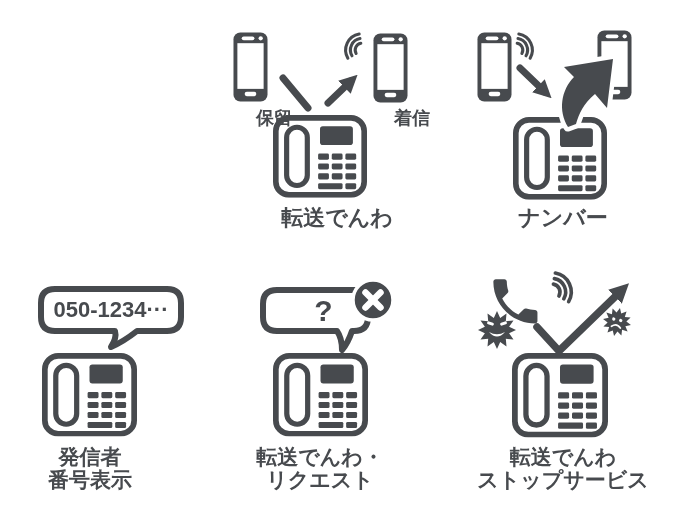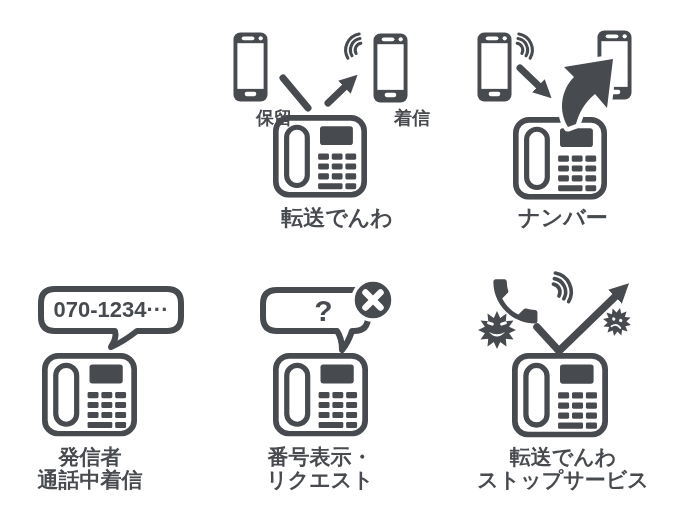--- a/index.html
+++ b/index.html
@@ -122,39 +122,39 @@
   </div>
 
   <div class="cell" style="left:5px;top:270px;width:170px;height:240px">
     <svg class="art" width="170" height="172" viewBox="0 0 170 172">
       <path d="M 50 19 H 162 Q 176 19 176 33 V 47 Q 176 61 162 61 H 132 Q 118 72 106 77 Q 112 68 110 61 H 50 Q 36 61 36 47 V 33 Q 36 19 50 19 Z" fill="#fff" class="s" stroke-width="6" stroke-linejoin="round"></path>
       <g transform="translate(37,83) scale(0.95)">
         <use href="#deskphone" width="100" height="88"></use>
       </g>
     </svg>
 
-    <div class="bubble-text" style="left:36px;top:27px;width:140px;font-size:22px;">070-1234···</div>
+    <div class="bubble-text" style="left:36px;top:27px;width:140px;font-size:22px;">050-1234···</div>
     <div class="caption cap-r2">発信者
-通話中着信</div>
+番号表示</div>
   </div>
 
   <div class="cell" style="left:230px;top:270px;width:180px;height:240px">
     <svg class="art" width="180" height="172" viewBox="0 0 180 172">
       <path d="M 47 20 H 124 Q 138 20 138 34 V 47 Q 138 61 124 61 H 122 Q 118 73 112 80 Q 112 68 107 61 H 47 Q 33 61 33 47 V 34 Q 33 20 47 20 Z" fill="#fff" class="s" stroke-width="6" stroke-linejoin="round"></path>
       <g>
         <circle cx="143" cy="30" r="20" class="ink" stroke="#fff" stroke-width="3.5"></circle>
         <line x1="135.5" y1="22.5" x2="150.5" y2="37.5" stroke="#fff" stroke-width="6.5" stroke-linecap="round"></line>
         <line x1="135.5" y1="37.5" x2="150.5" y2="22.5" stroke="#fff" stroke-width="6.5" stroke-linecap="round"></line>
       </g>
       <g transform="translate(43,83) scale(0.95)">
         <use href="#deskphone" width="100" height="88"></use>
       </g>
     </svg>
     <div class="bubble-text" style="left:33px;top:24px;width:105px;font-size:30px;padding-left:8px;">?</div>
-    <div class="caption cap-r2">番号表示・
+    <div class="caption cap-r2">転送でんわ・
 リクエスト</div>
   </div>
 
   <div class="cell" style="left:450px;top:270px;width:226px;height:240px">
     <svg class="art" width="226" height="172" viewBox="0 0 226 172">
       <g transform="translate(36,2) scale(2.45)">
         <path class="ink" d="M6.62,10.79c1.44,2.83 3.76,5.14 6.59,6.59l2.2,-2.2c0.27,-0.27 0.67,-0.36 1.02,-0.24 1.12,0.37 2.33,0.57 3.57,0.57 0.55,0 1,0.45 1,1L21,20c0,0.55 -0.45,1 -1,1 -9.39,0 -17,-7.61 -17,-17 0,-0.55 0.45,-1 1,-1h3.5c0.55,0 1,0.45 1,1 0,1.25 0.2,2.45 0.57,3.57 0.11,0.35 0.03,0.74 -0.25,1.02l-2.2,2.2z"></path>
       </g>
       <g transform="translate(102,22) rotate(-25) scale(0.8)">
         <use href="#arcs-r"></use>

